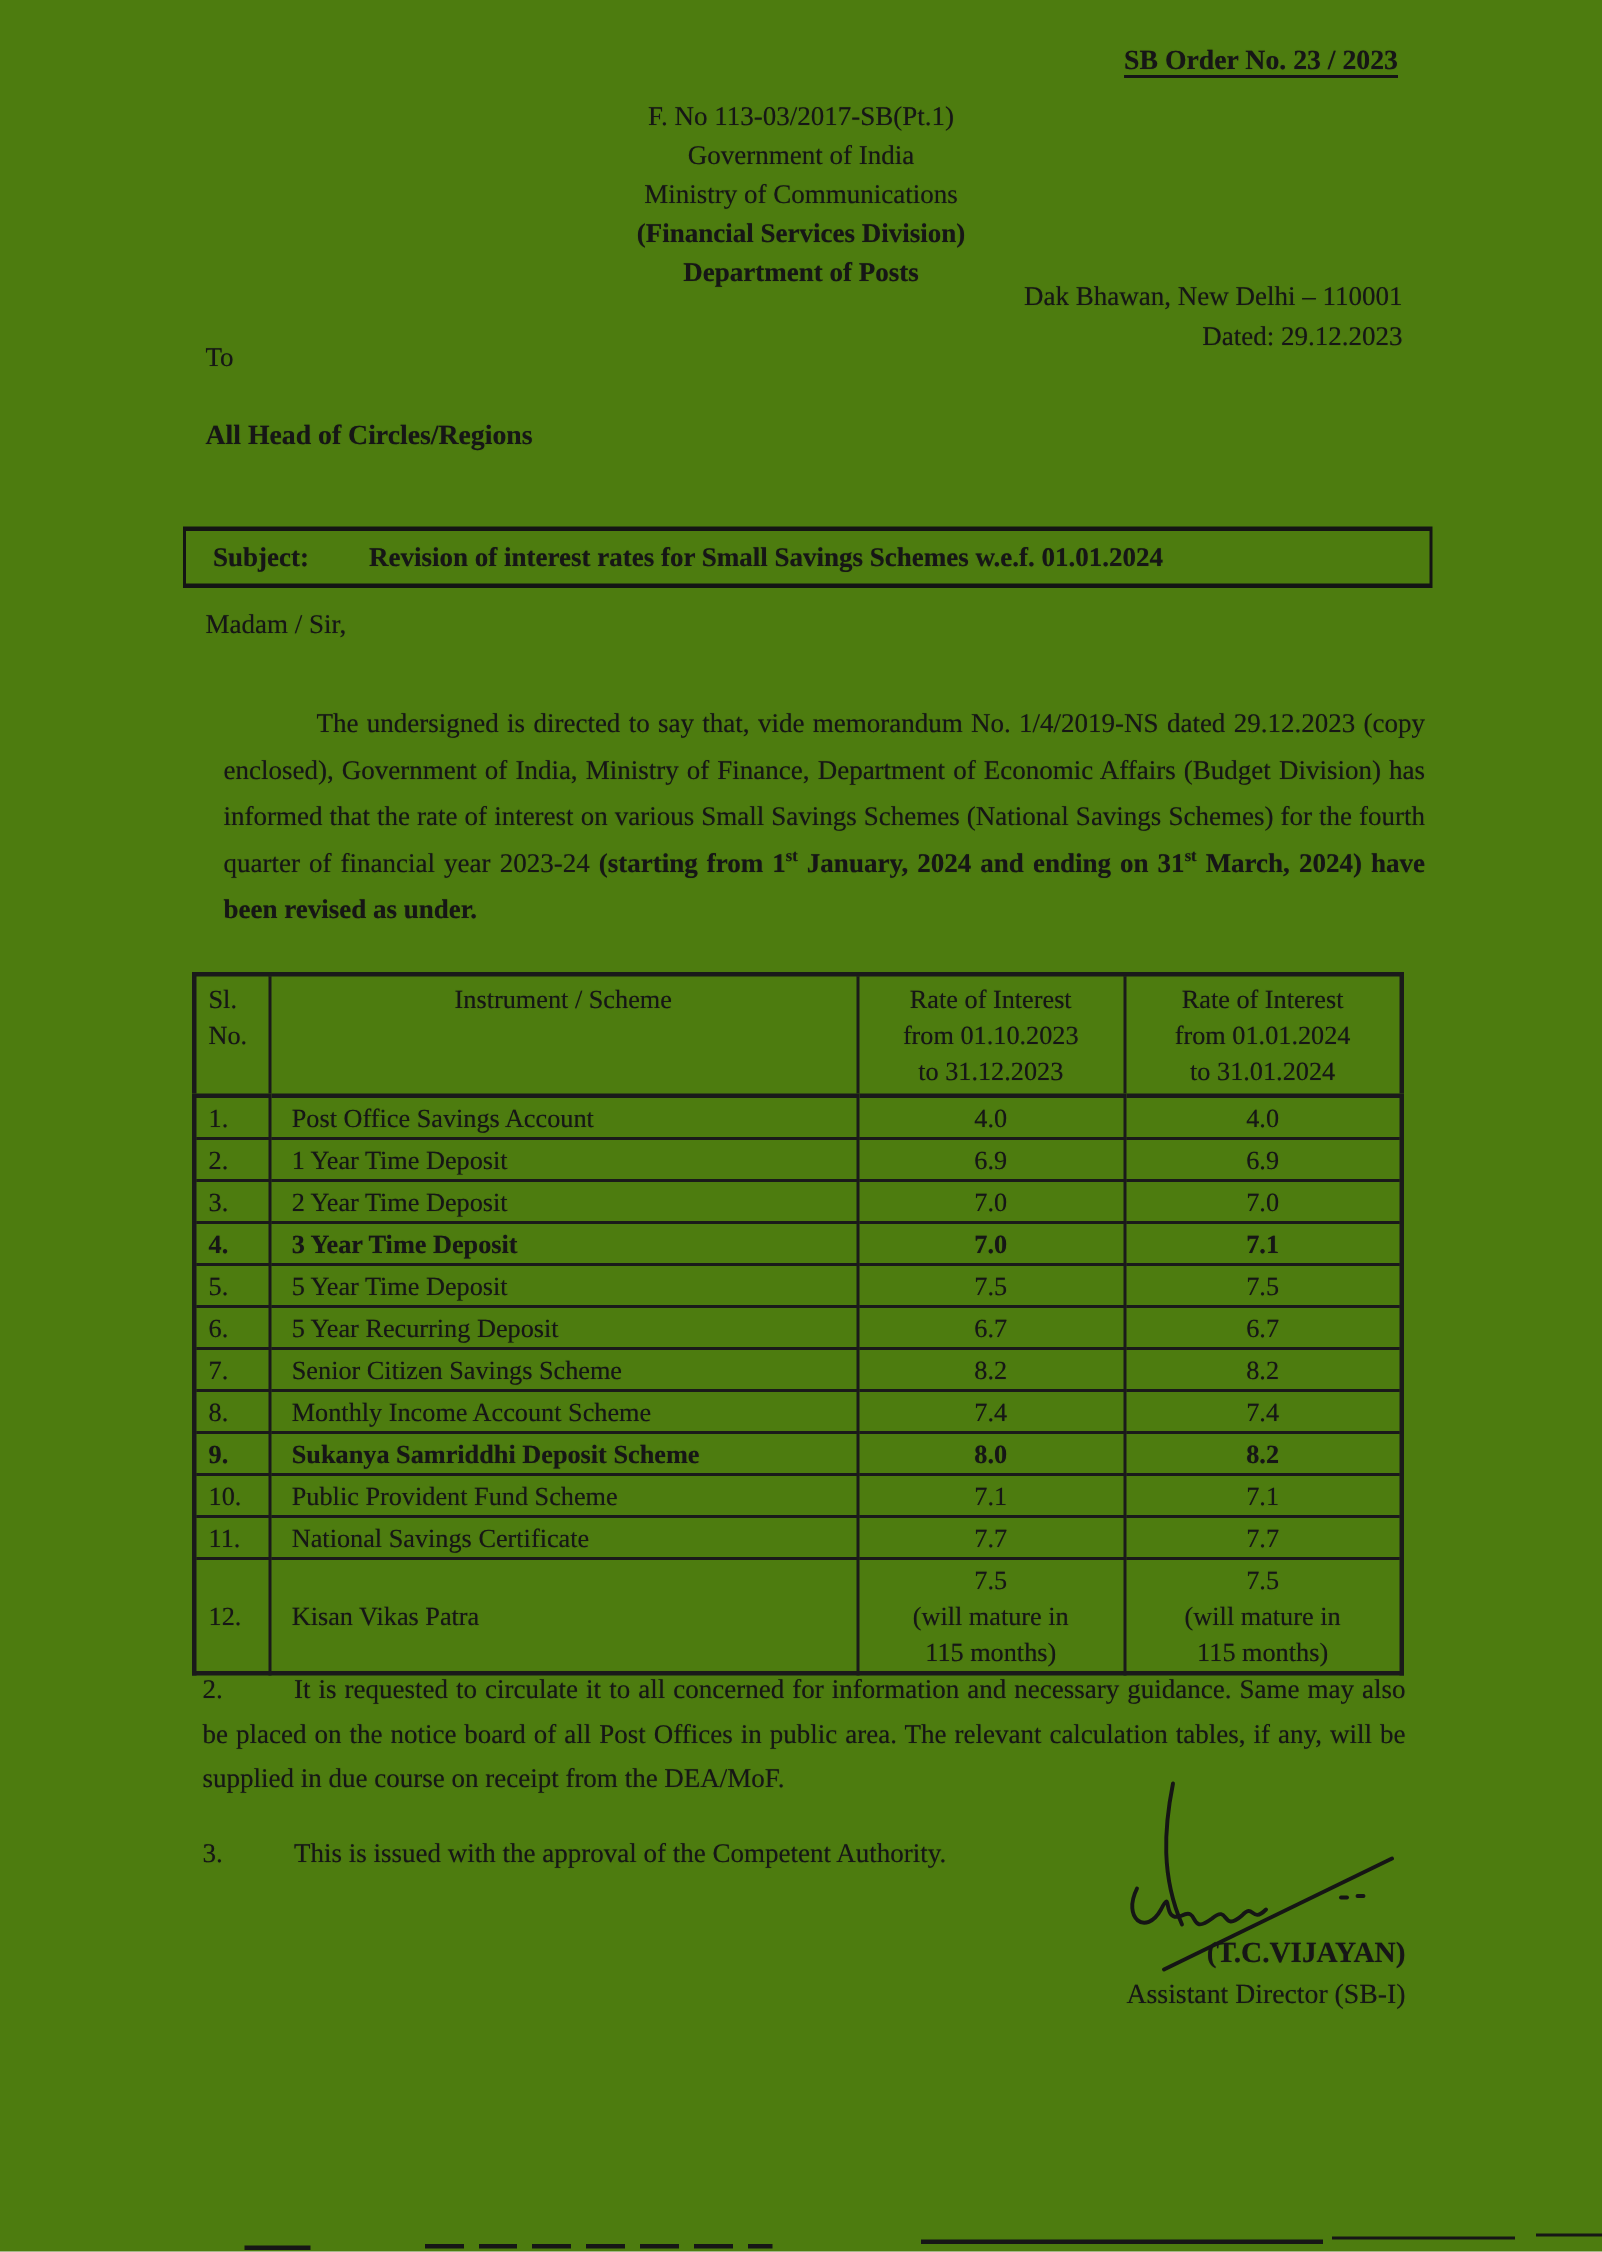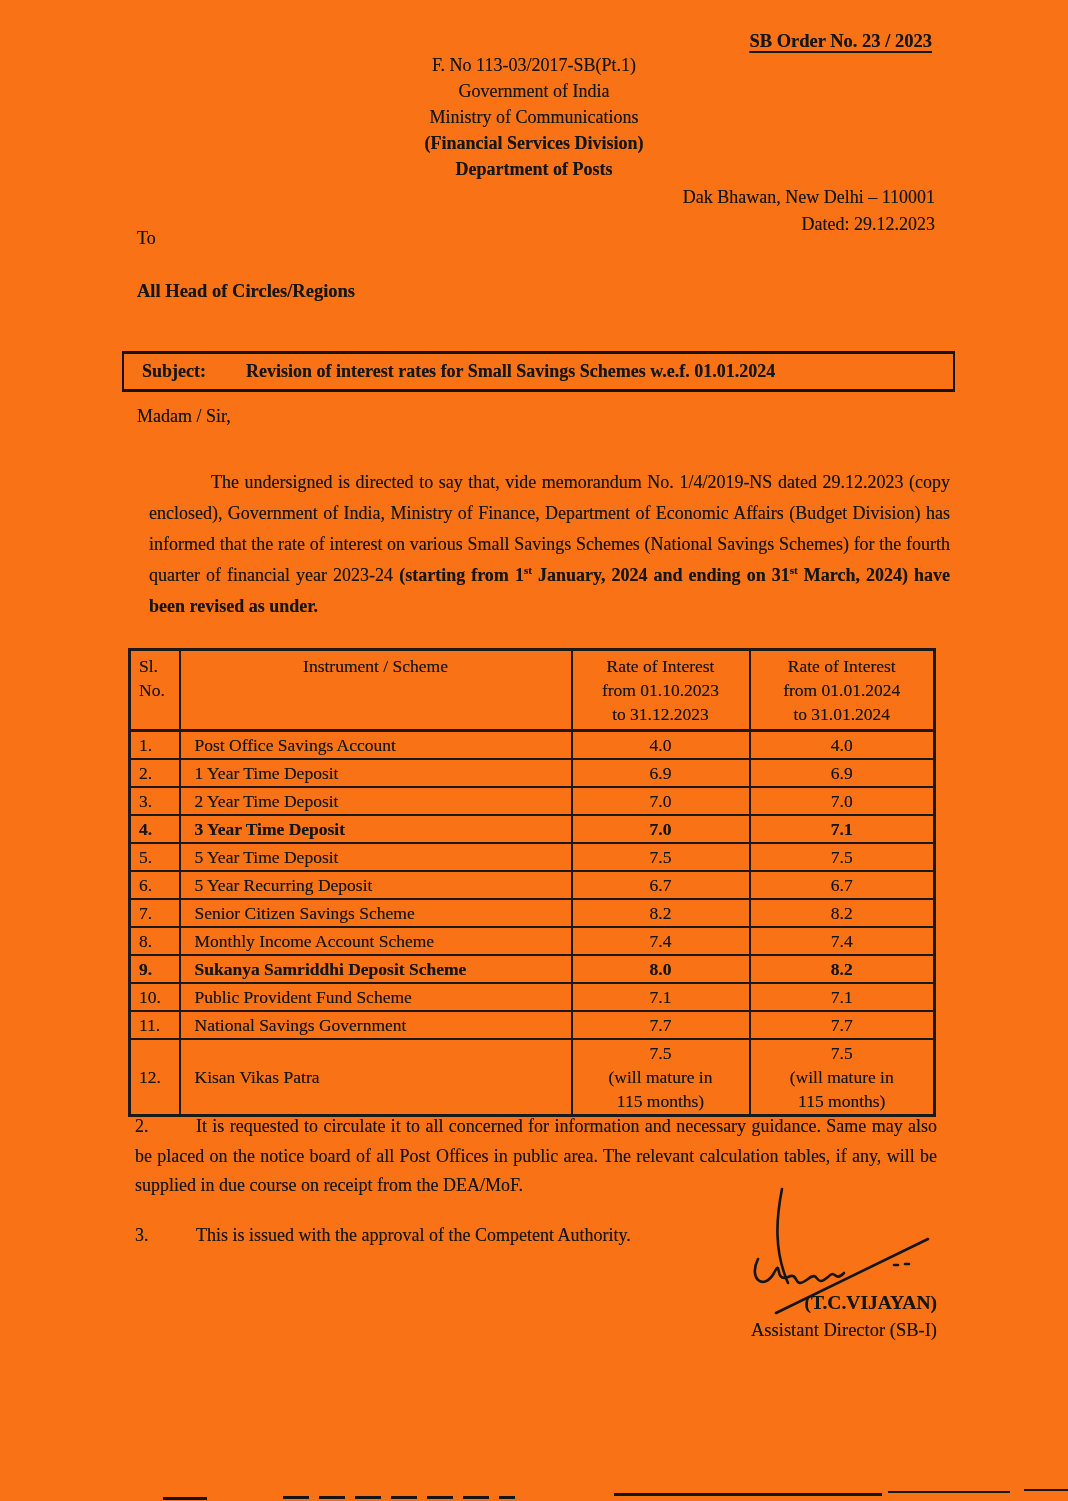--- a/index.html
+++ b/index.html
@@ -1,37 +1,37 @@
 <!DOCTYPE html>
 <html><head>
 <meta charset="utf-8">
 <style>
   html,body { margin:0; padding:0; background:#e8e8e8; }
   .page {
     position:relative;
     width:1068px; height:1501px;
     margin:0 auto;
-    background:#f97316;
+    background:#4d7c0f;
     color:#161616;
     font-family:"Liberation Serif", serif;
     font-size:18px;
     overflow:hidden;
     text-shadow:0 0 .5px rgba(20,20,20,.55);
   }
   .abs { position:absolute; }
 
   .order-no {
     top:31px; right:136px;
     font-weight:bold; font-size:18.5px;
     text-decoration:underline;
     text-decoration-thickness:2px;
     text-underline-offset:4px;
   }
   .head-center {
-    top:52px; left:0; width:1068px;
+    top:64px; left:0; width:1068px;
     text-align:center; box-sizing:border-box;
     line-height:26px;
   }
   .head-center .b { font-weight:bold; }
   .place-date {
     top:184px; right:133px;
     text-align:right; line-height:27px;
   }
   .to-label { top:228px; left:137px; }
   .addressee { top:281px; left:137px; font-weight:bold; font-size:18.5px; }
@@ -199,21 +199,21 @@
           <td class="num">8.2</td>
         </tr>
         <tr>
           <td class="no-cell">10.</td>
           <td class="scheme-cell">Public Provident Fund Scheme</td>
           <td class="num">7.1</td>
           <td class="num">7.1</td>
         </tr>
         <tr>
           <td class="no-cell">11.</td>
-          <td class="scheme-cell">National Savings Government</td>
+          <td class="scheme-cell">National Savings Certificate</td>
           <td class="num">7.7</td>
           <td class="num">7.7</td>
         </tr>
         <tr>
           <td class="no-cell">12.</td>
           <td class="scheme-cell">Kisan Vikas Patra</td>
           <td class="num">7.5
 (will mature in
 115 months)</td>
           <td class="num">7.5

